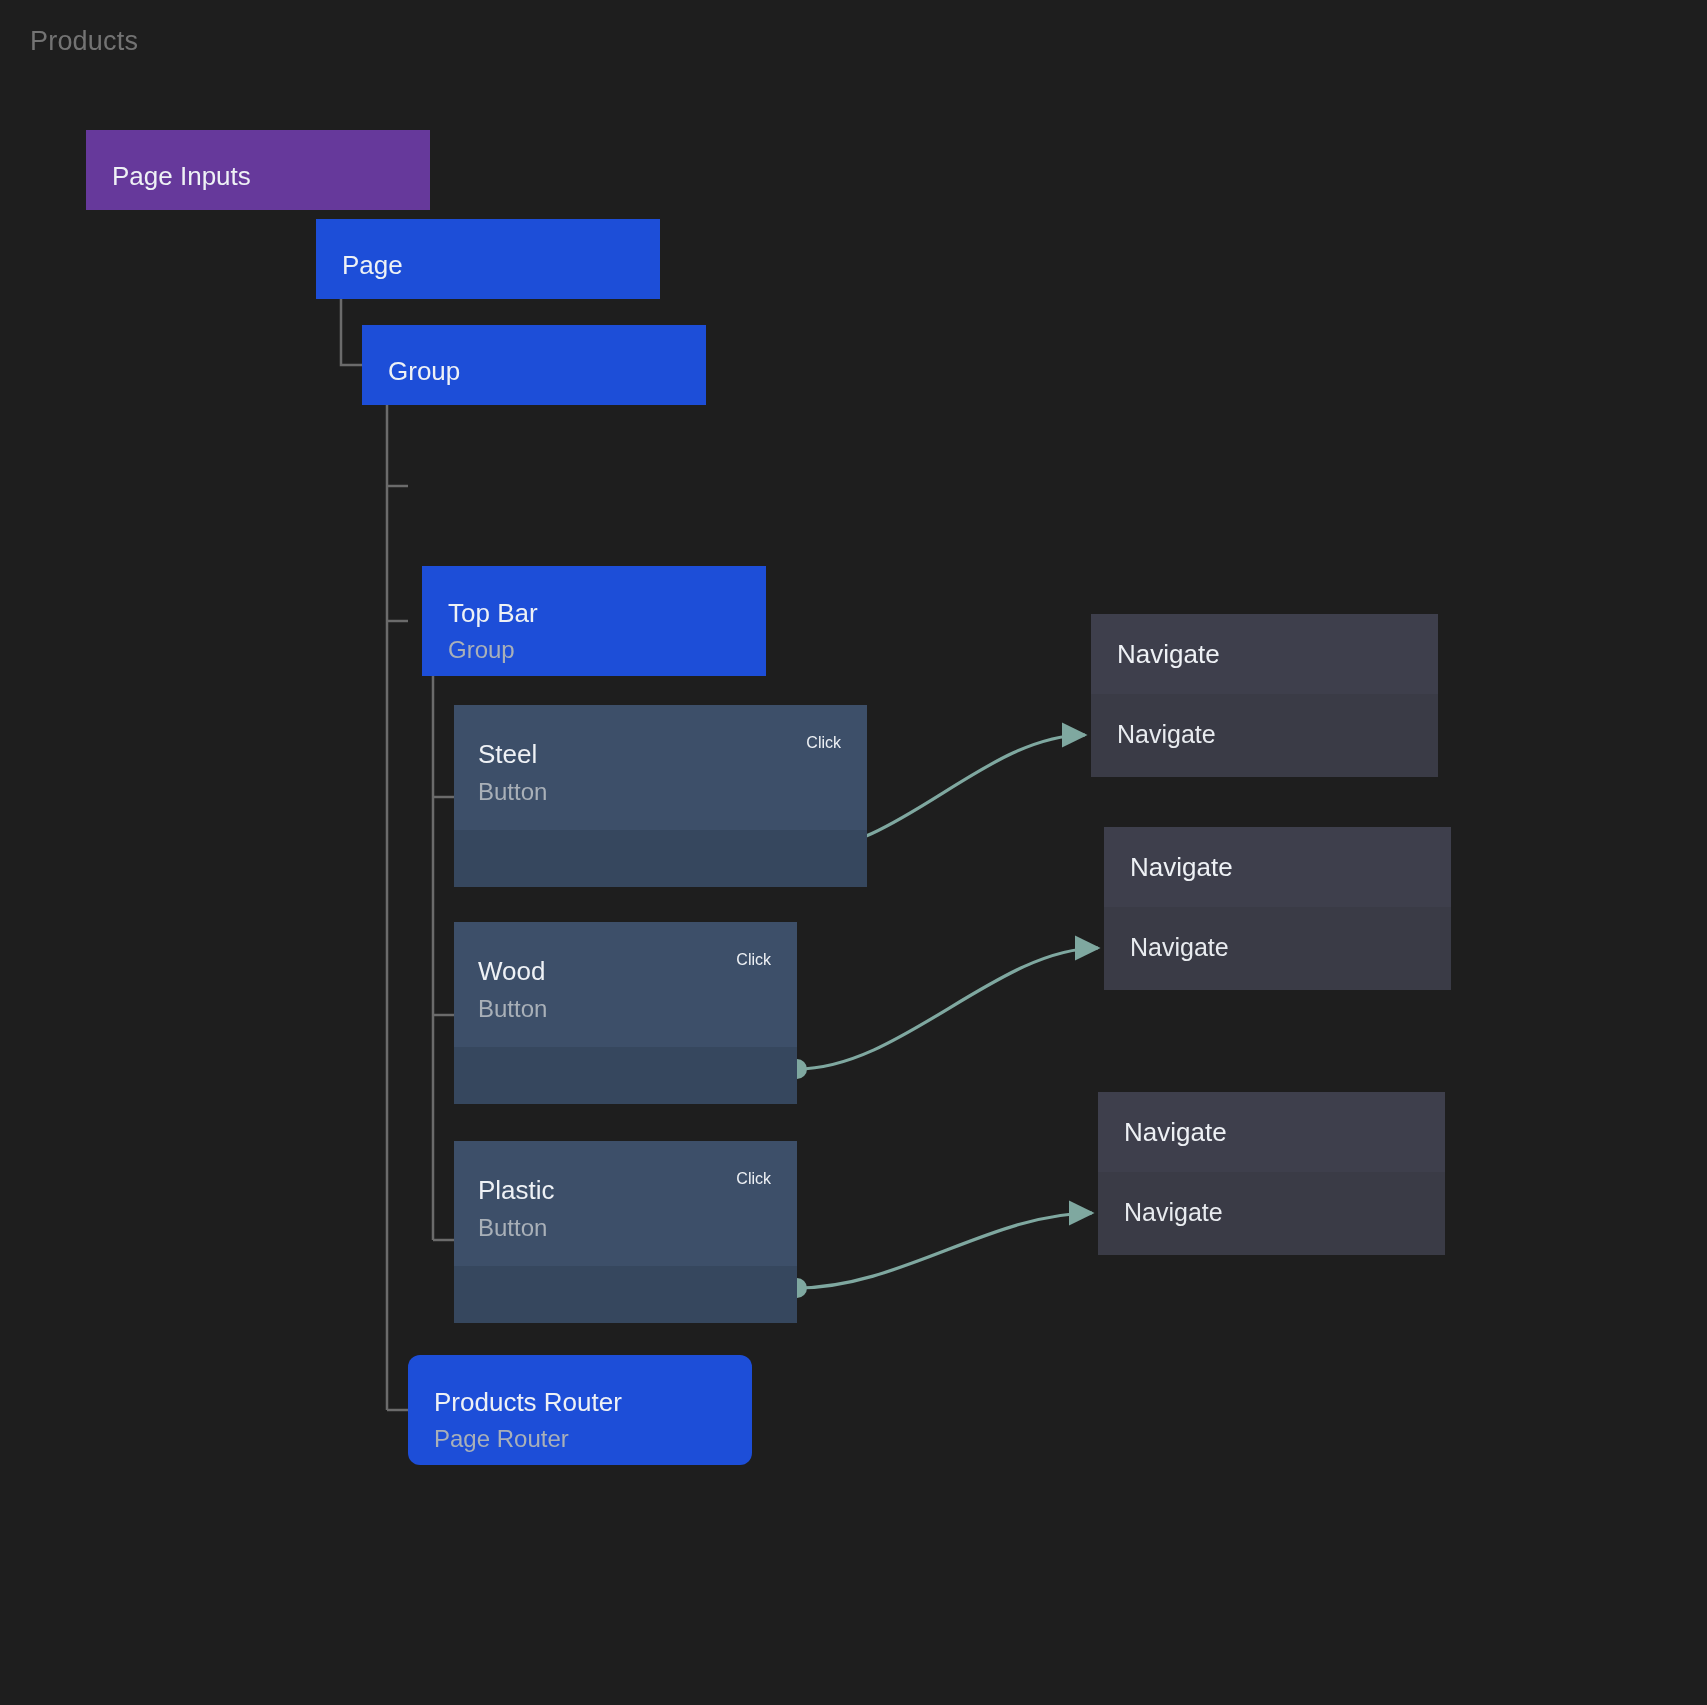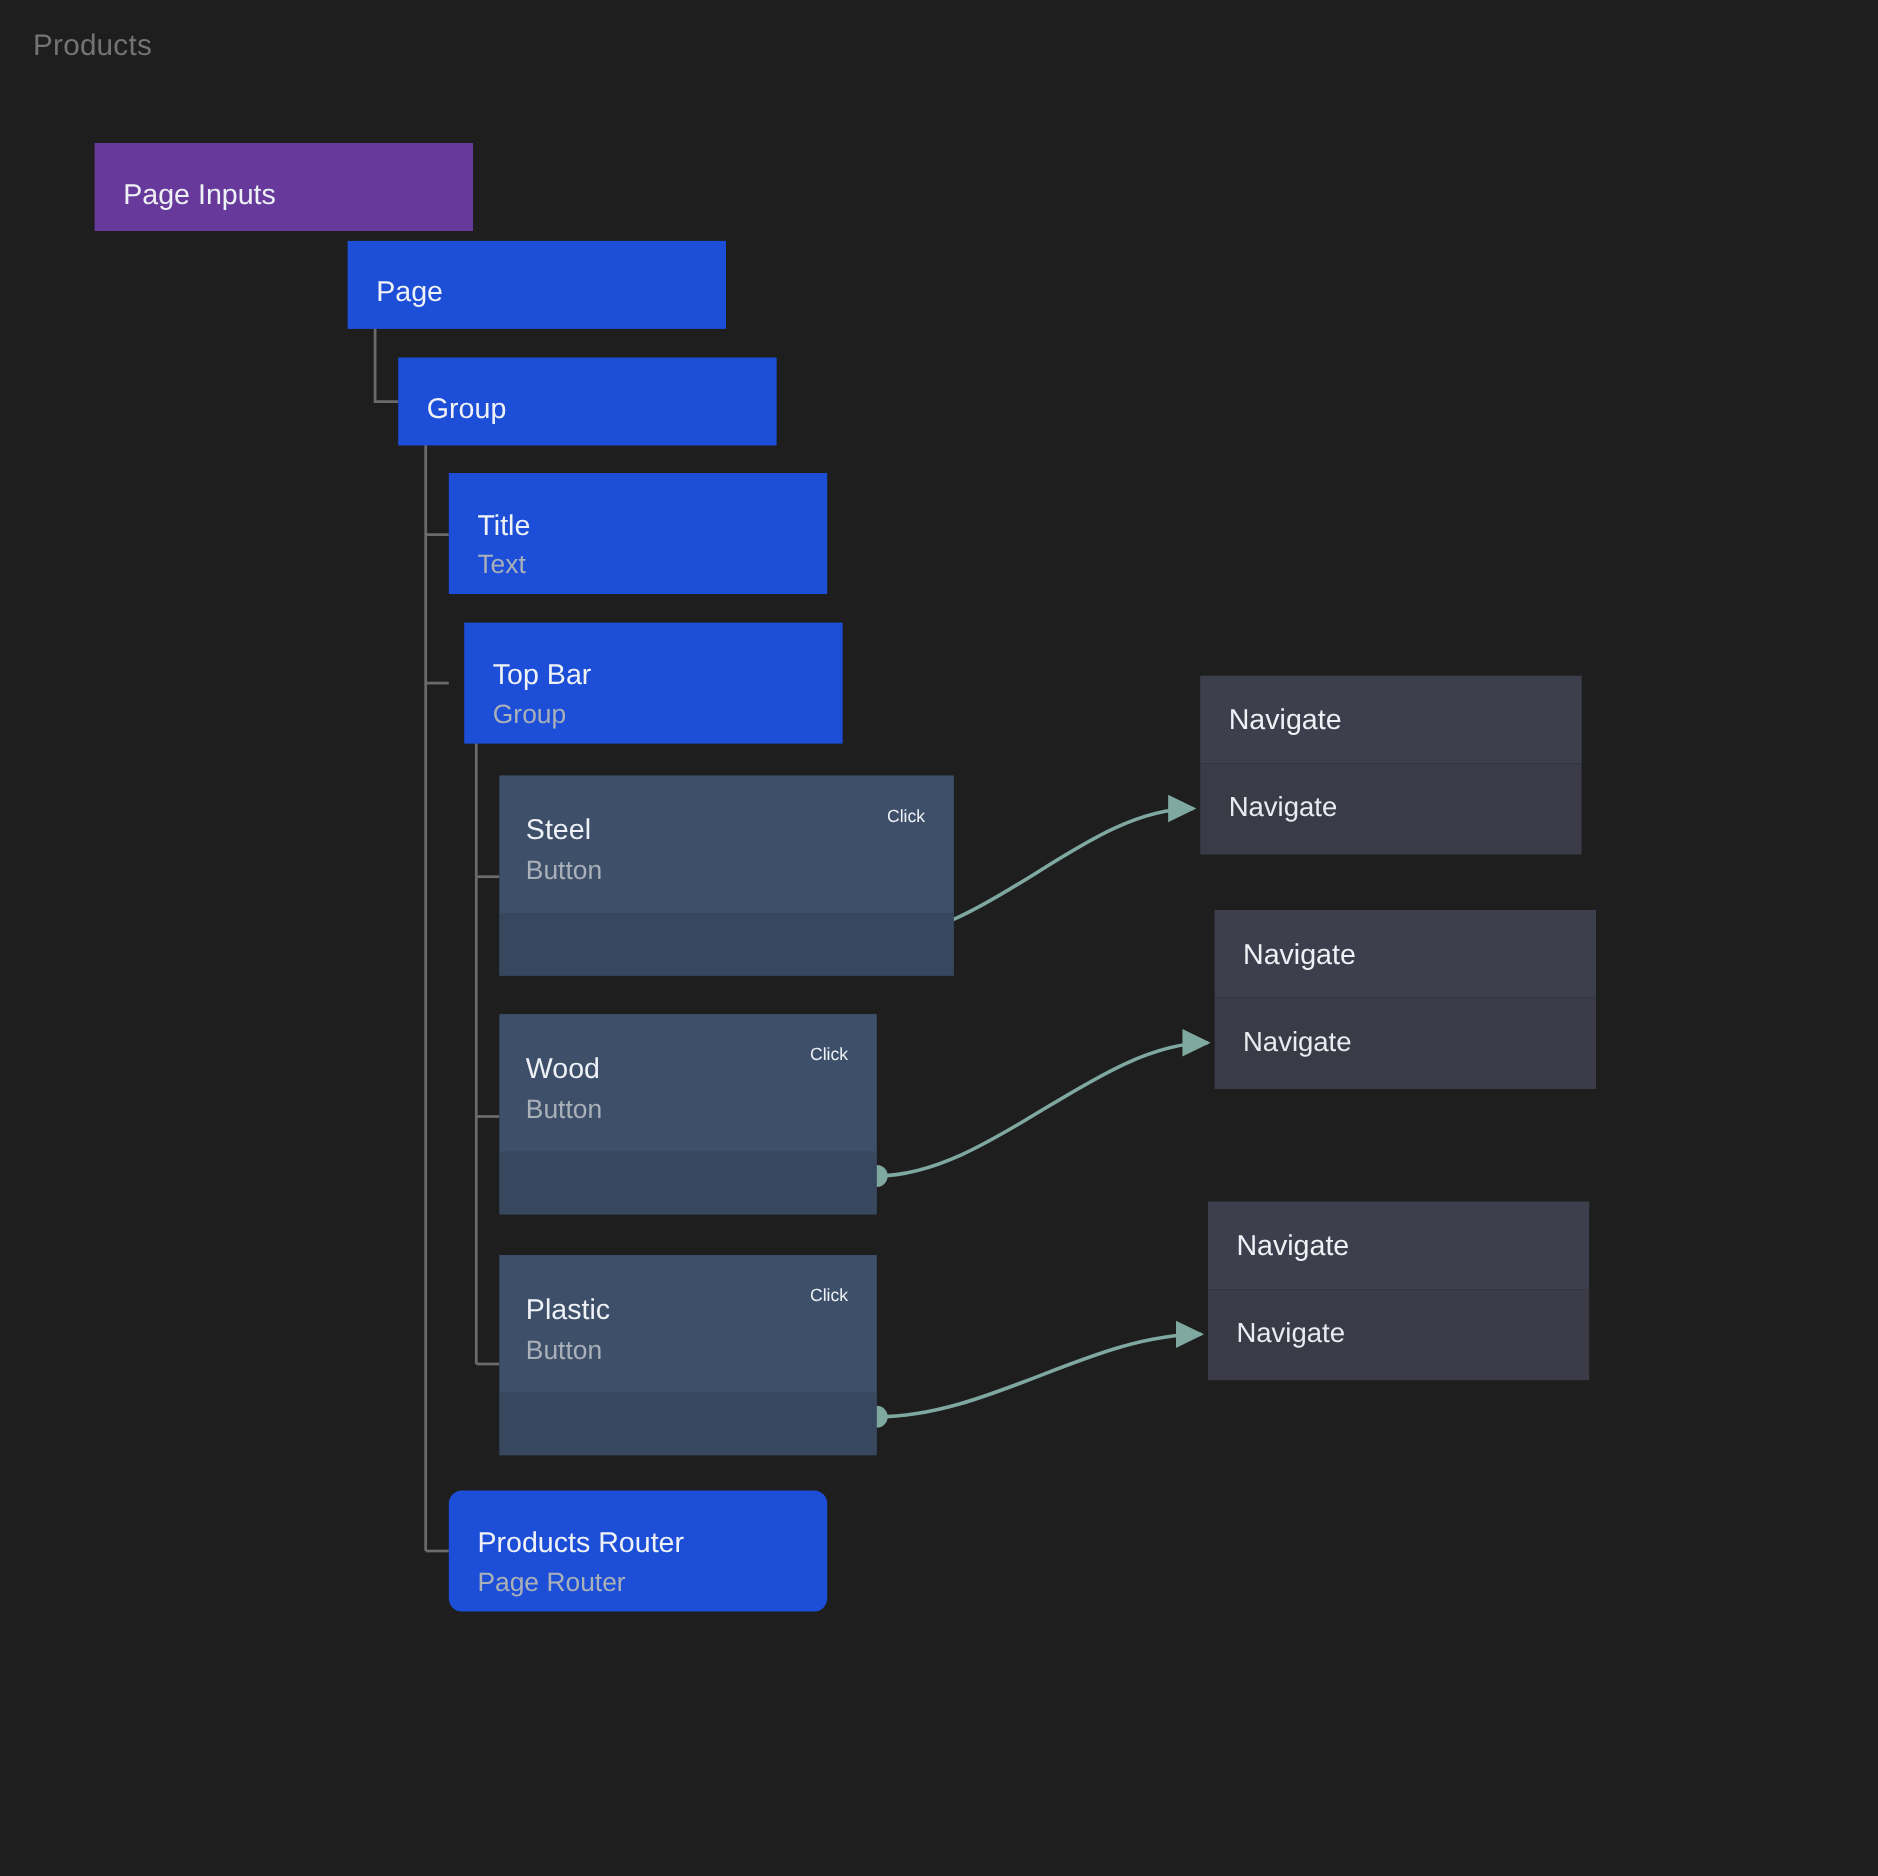--- a/index.html
+++ b/index.html
@@ -204,24 +204,20 @@
   </div>
 
   <div class="node node-tree one-line" style="left:316px; top:219px; width:344px; height:80px;">
     <div class="node-label">Page</div>
   </div>
 
   <div class="node node-tree one-line" style="left:362px; top:325px; width:344px; height:80px;">
     <div class="node-label">Group</div>
   </div>
 
-  <div class="node node-tree two-line" style="left:408px; top:430px; width:344px; height:110px;">
-    <div class="node-label">Title</div>
-    <div class="node-sub">Text</div>
-  </div>
 
   <div class="node node-tree two-line" style="left:422px; top:566px; width:344px; height:110px;">
     <div class="node-label">Top Bar</div>
     <div class="node-sub">Group</div>
   </div>
 
   <div class="node node-btn" style="left:454px; top:705px; width:413px; height:182px;">
     <div class="btn-head"></div>
     <div class="btn-evt"></div>
     <div class="node-label">Steel</div>

